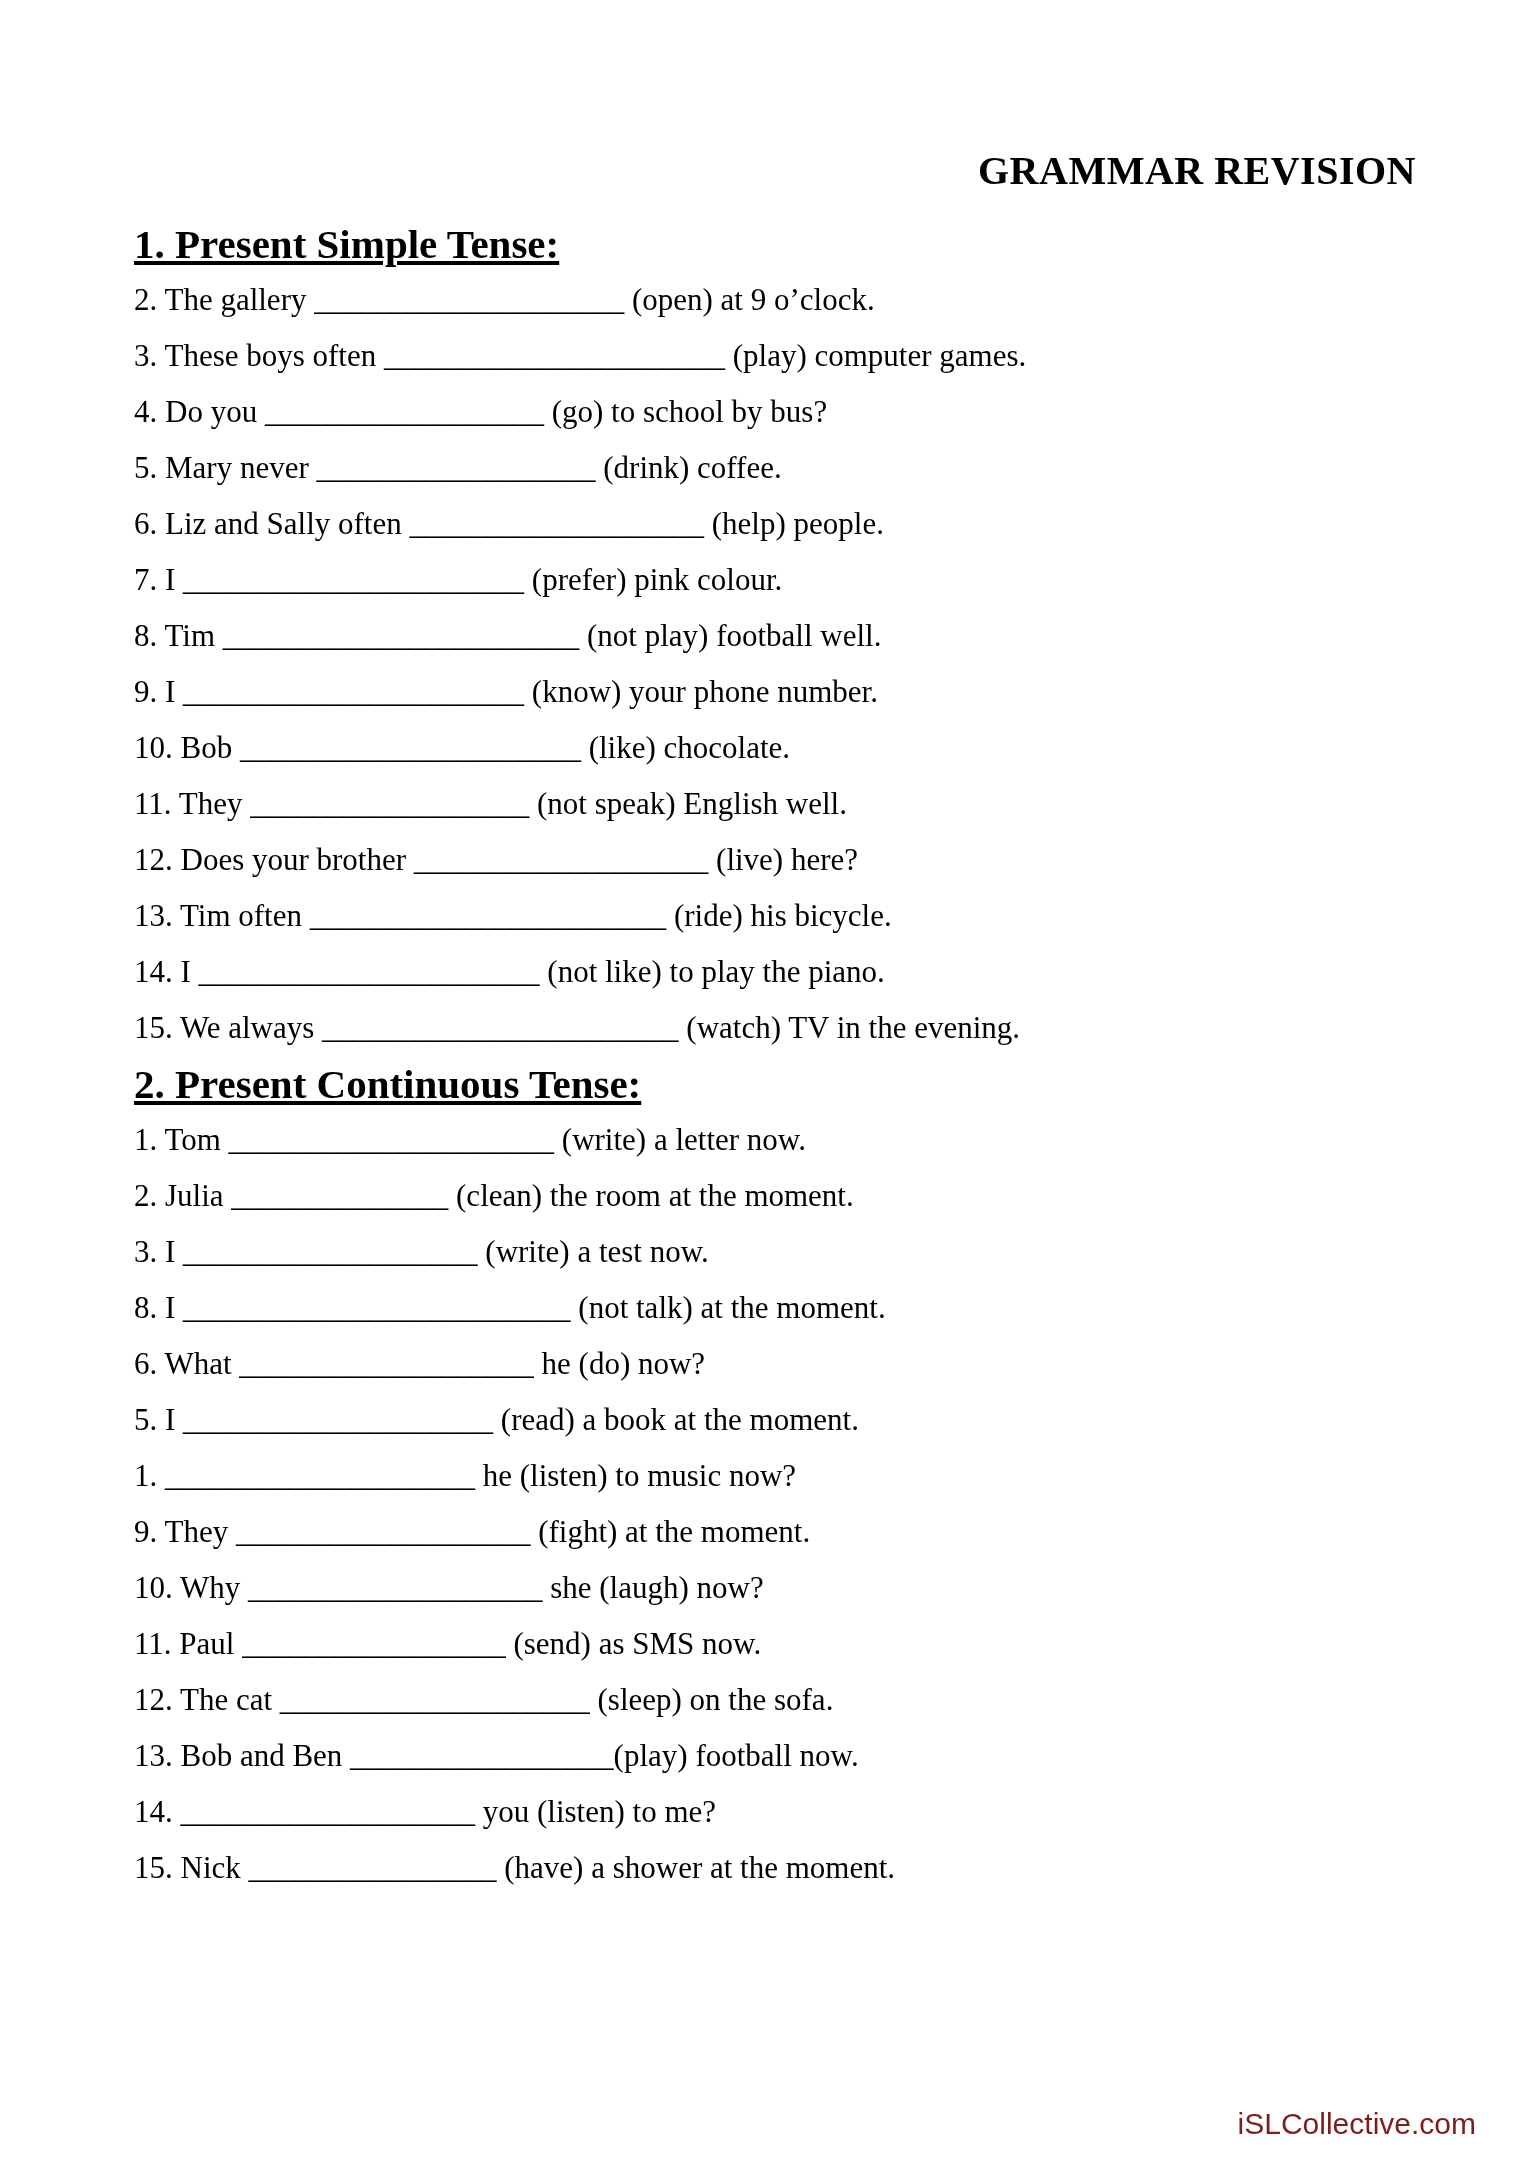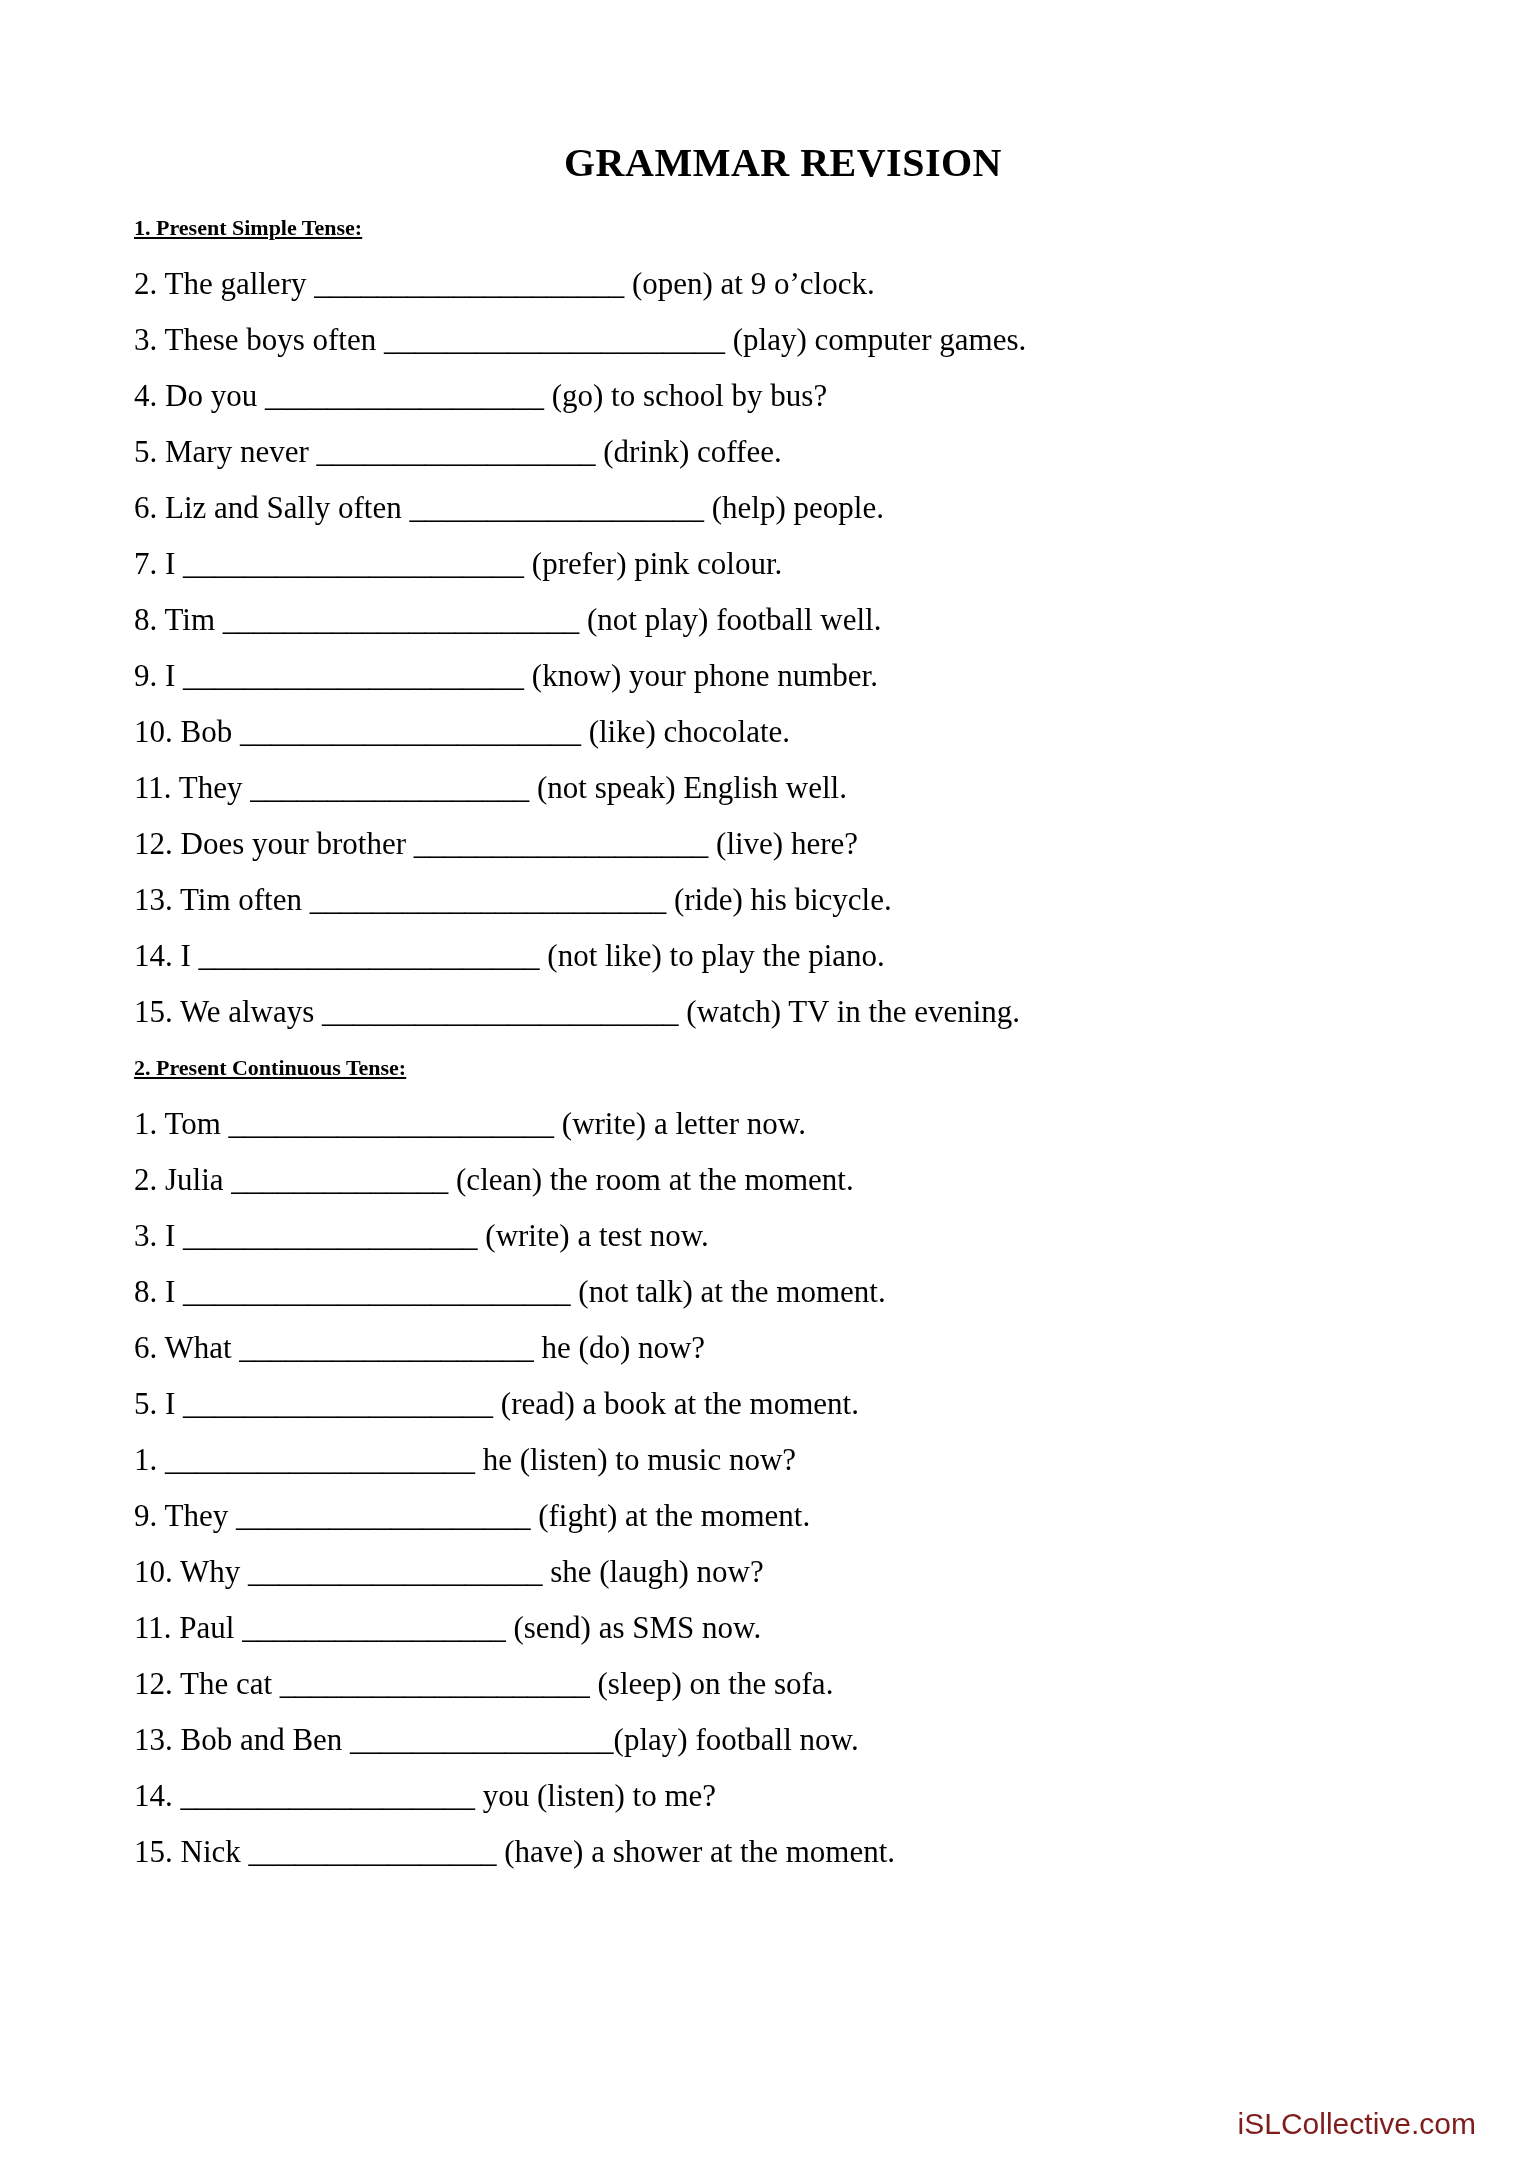--- a/index.html
+++ b/index.html
@@ -18,27 +18,27 @@
   .page {
     box-sizing: border-box;
     width: 1532px;
     height: 2167px;
     padding: 126px 100px 0 134px;
     position: relative;
   }
   .title {
     font-size: 40px;
     font-weight: bold;
-    text-align: center;
+    text-align: right;
     line-height: 58px;
-    margin: 8px;
+    margin: 16px;
     letter-spacing: 0.5px;
   }
   .section-heading {
-    font-size: 22px;
+    font-size: 41px;
     font-weight: bold;
     text-decoration: underline;
     line-height: 56px;
     margin: 0;
   }
   .line {
     font-size: 31px;
     line-height: 56px;
     margin: 0;
     white-space: nowrap;

